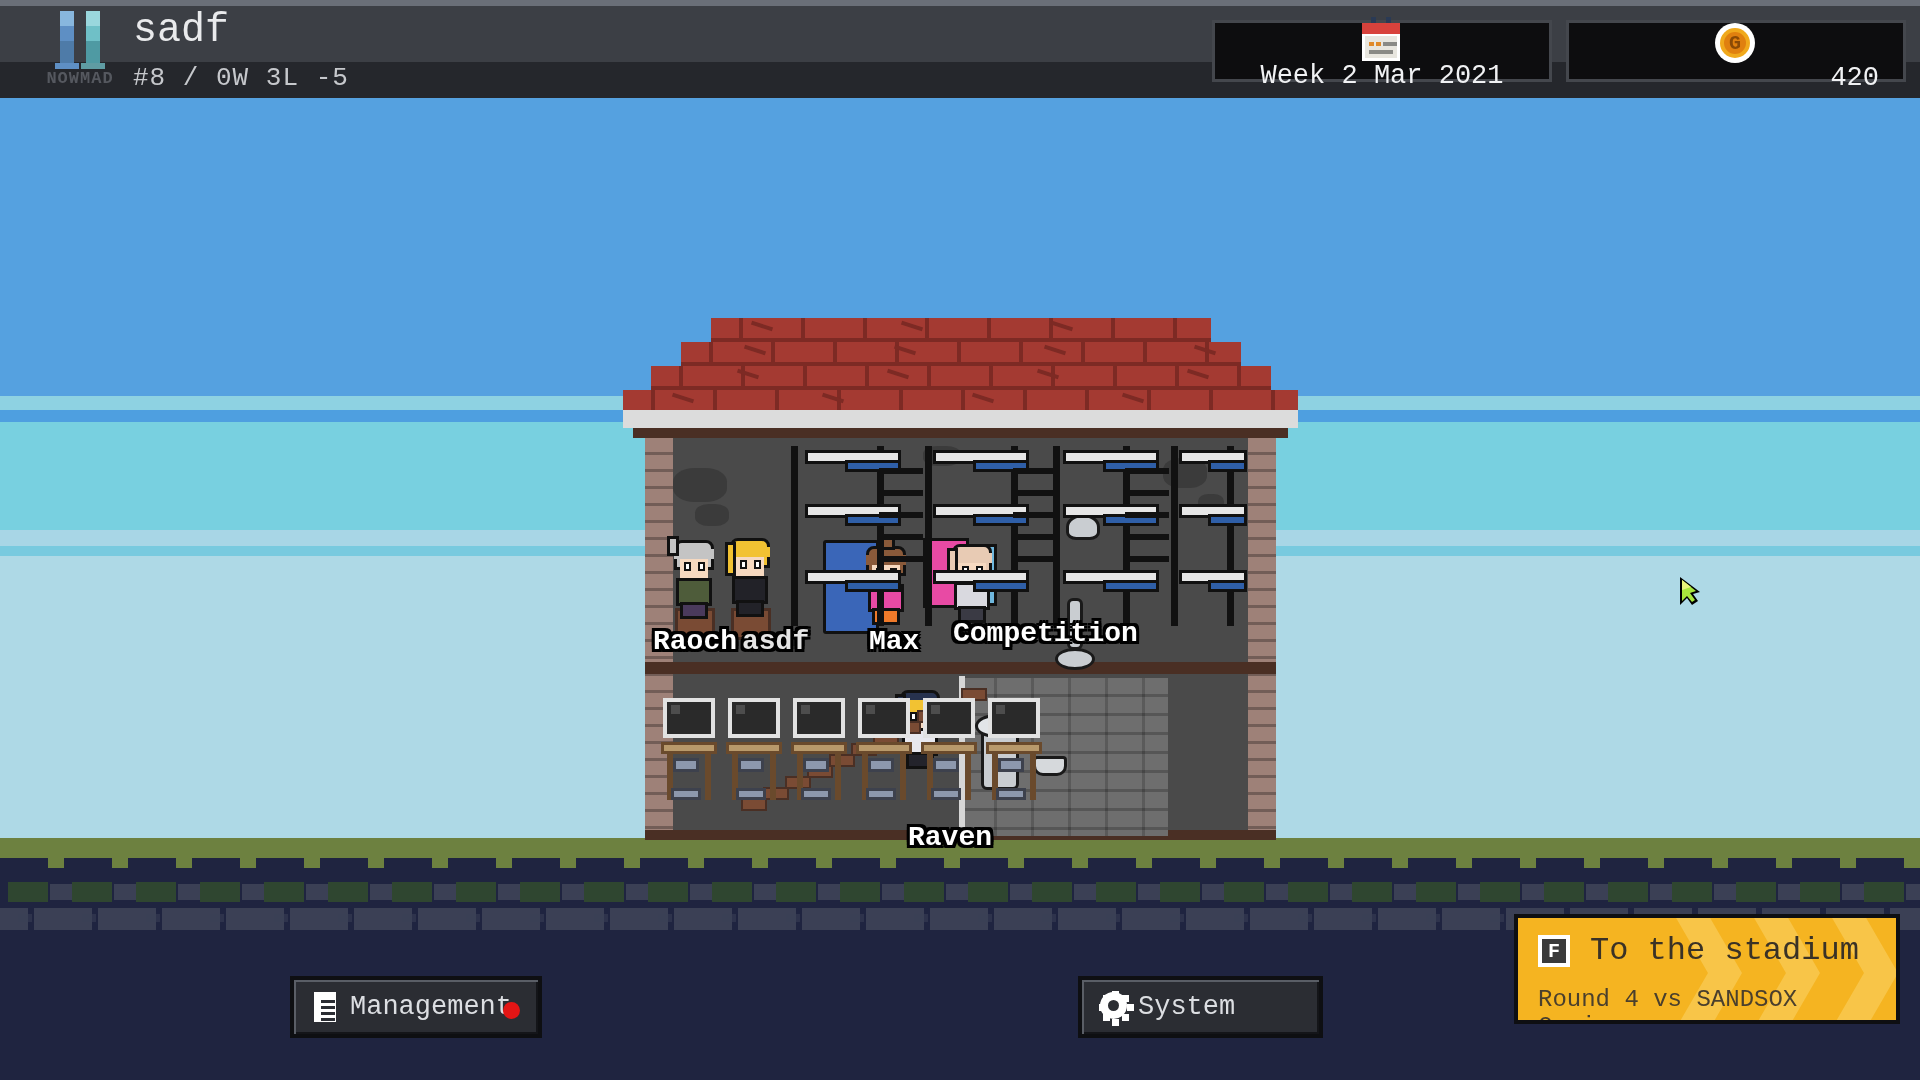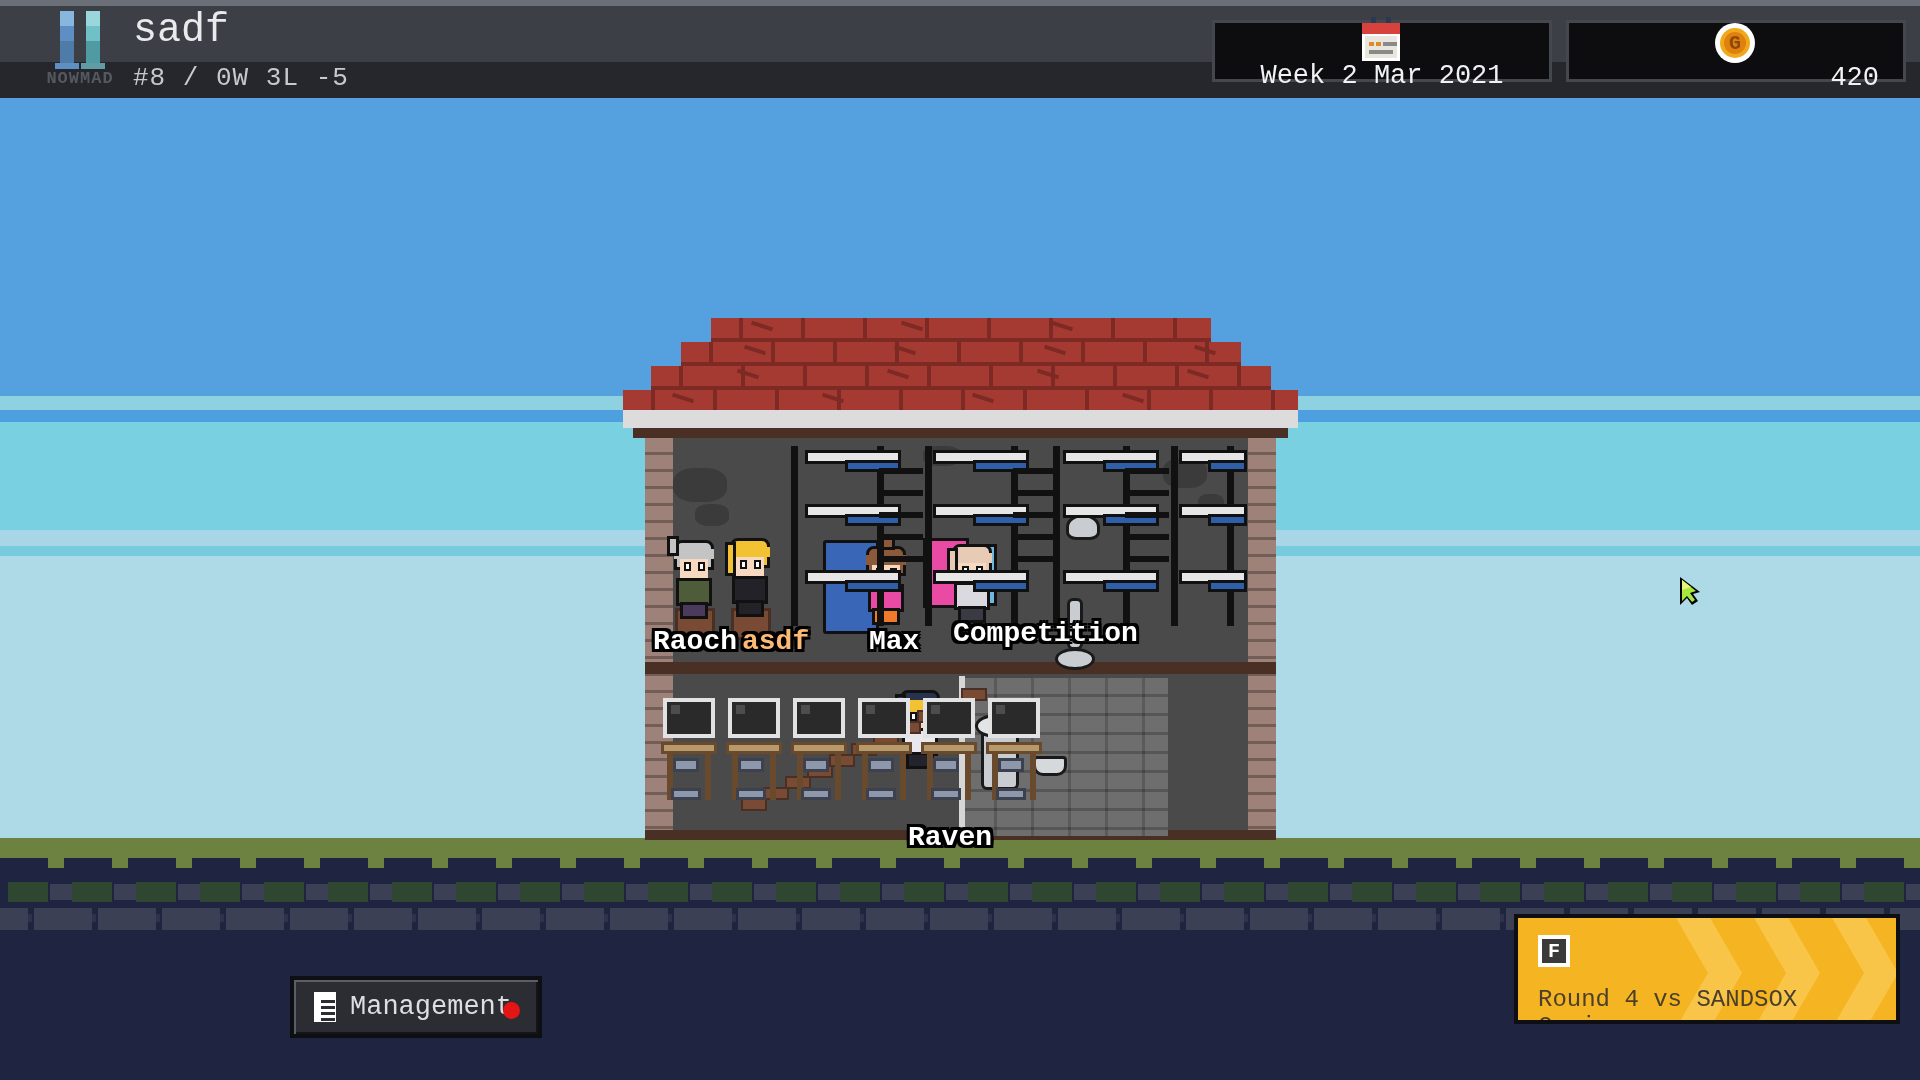--- a/index.html
+++ b/index.html
@@ -94,21 +94,21 @@
   .chair{ position:absolute; background:#8d98ad; border:3px solid #3d414d; }
 
   
   .char{ position:absolute; }
   .px{ position:absolute; }
   .nametag{ position:absolute; white-space:nowrap;
       font-family:"Liberation Mono","DejaVu Sans Mono",monospace;
       font-size:28px; font-weight:bold; letter-spacing:0px; color:#ffffff;
       text-shadow: -3px 0 #000,3px 0 #000,0 -3px #000,0 3px #000,
                    -3px -3px #000,3px -3px #000,-3px 3px #000,3px 3px #000; }
-  .nametag.accent{ color:#fdba74; }
+  .nametag.accent{ color:#e5e5e5; }
 
   
   #topbar{ position:absolute; left:0; top:0; width:1920px; height:100px; }
   .tb-upper{ position:absolute; left:0; top:0; width:1920px; height:6px; background:#6a6f78; }
   .tb-band1{ position:absolute; left:0; top:6px; width:1920px; height:56px; background:#3c3f45; }
   .tb-band2{ position:absolute; left:0; top:62px; width:1920px; height:36px; background:#25272c; }
 
   #teamlogo{ position:absolute; left:40px; top:5px; width:80px; height:92px; }
   .logo-bar{ position:absolute; width:14px; }
   .logo-foot{ position:absolute; width:24px; height:6px; }
@@ -686,27 +686,42 @@
           <span class="sh-doc">
             <span class="sh-docline" style="top:5px"></span>
             <span class="sh-docline" style="top:11px"></span>
             <span class="sh-docline" style="top:17px"></span>
             <span class="sh-docline" style="top:23px"></span>
           </span>
         </div>
         <div class="menu-lbl">Management</div>
         <span class="notif" style="background: rgb(227, 21, 21);"></span>
       </div>
+      <div class="menu-btn" style="left: 1078px; width: 245px;">
+        <div class="menu-ico">
+          <span class="sh-tooth" style="left:16px;top:1px"></span>
+          <span class="sh-tooth" style="left:16px;top:29px"></span>
+          <span class="sh-tooth" style="left:3px;top:14px"></span>
+          <span class="sh-tooth" style="left:31px;top:14px"></span>
+          <span class="sh-tooth" style="left:7px;top:5px"></span>
+          <span class="sh-tooth" style="left:26px;top:5px"></span>
+          <span class="sh-tooth" style="left:7px;top:24px"></span>
+          <span class="sh-tooth" style="left:26px;top:24px"></span>
+          <span class="sh-gear"></span>
+        </div>
+        <div class="menu-lbl">System</div>
+      </div>
     </div>
 
   <div id="stadiumbtn">
     <div class="chev" style="left:150px;"></div>
     <div class="chev" style="left:228px;"></div>
     <div class="chev" style="left:306px;"></div>
     <div id="stadium-key">F</div>
+    <div id="stadium-title">To the stadium</div>
     <div id="stadium-sub">Round 4 vs SANDSOX Gaming</div>
   </div>
 
   <div id="cursor">
     <svg width="22" height="30" viewBox="0 0 22 30">
       <polygon points="1,1 1,29 8,22 13,29 19,25 14,18 21,16" fill="#000"></polygon>
       <polygon points="3,4 3,25 8,20 13,26 16,24 11,17 17,15" fill="#a8e83c"></polygon>
       <polygon points="3,4 3,14 12,11" fill="#e9f57a"></polygon>
     </svg>
   </div>

